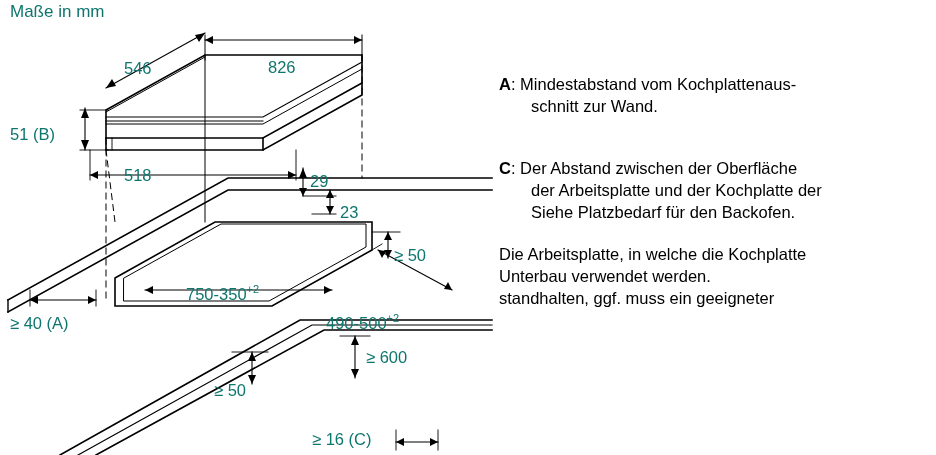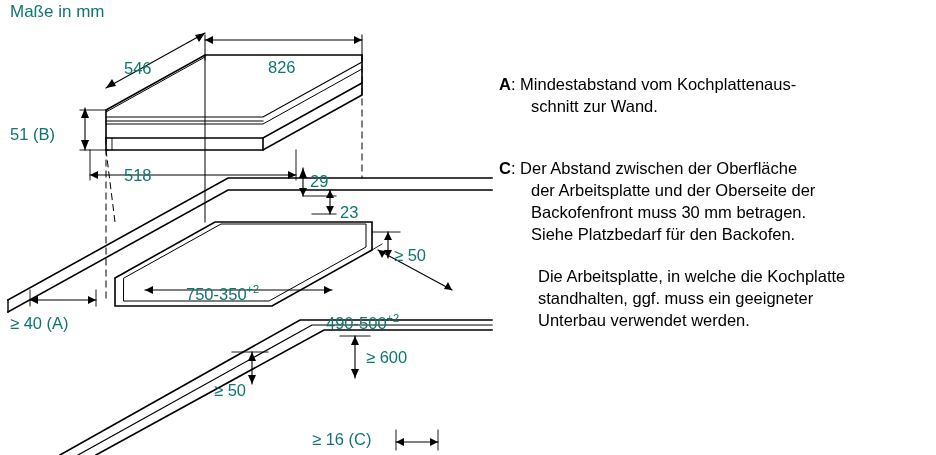--- a/index.html
+++ b/index.html
@@ -50,21 +50,20 @@
   }
   .textcol .item {
     margin-bottom: 0px;
     text-indent: -16px;
     padding-left: 16px;
     margin-top: 40px;
   }
   .textcol .item .key { font-weight: bold; }
   .textcol .para {
     margin-top: 20px;
-    margin-left: 39px;
   }
   .hang2 { display: block; padding-left: 16px; text-indent: 0; }
 </style>
 </head>
 <body>
 
 <div id="page">
 
   <div class="lbl units">Maße in mm</div>
 
@@ -196,26 +195,25 @@
   <div class="textcol">
 
     <div class="item">
       <span class="key">A</span><span>: </span><span>Mindestabstand vom Kochplattenaus-</span>
       <span class="hang2">schnitt zur Wand.</span>
     </div>
 
 
     <div class="item">
       <span class="key">C</span><span>: </span><span>Der Abstand zwischen der Oberfläche</span>
-      <span class="hang2">der Arbeitsplatte und der Oberseite der</span>
-      <span class="hang2">Backofenfront muss 30 mm betragen.</span>
+      <span class="hang2">der Arbeitsplatte und der Kochplatte der</span>
       <span class="hang2">Siehe Platzbedarf für den Backofen.</span>
     </div>
 
     <div class="para">
       <div>Die Arbeitsplatte, in welche die Kochplatte</div>
+      <div>Unterbau verwendet werden.</div>
       <div>standhalten, ggf. muss ein geeigneter</div>
-      <div>Unterbau verwendet werden.</div>
     </div>
 
   </div>
 
 </div>
 
 </body></html>

